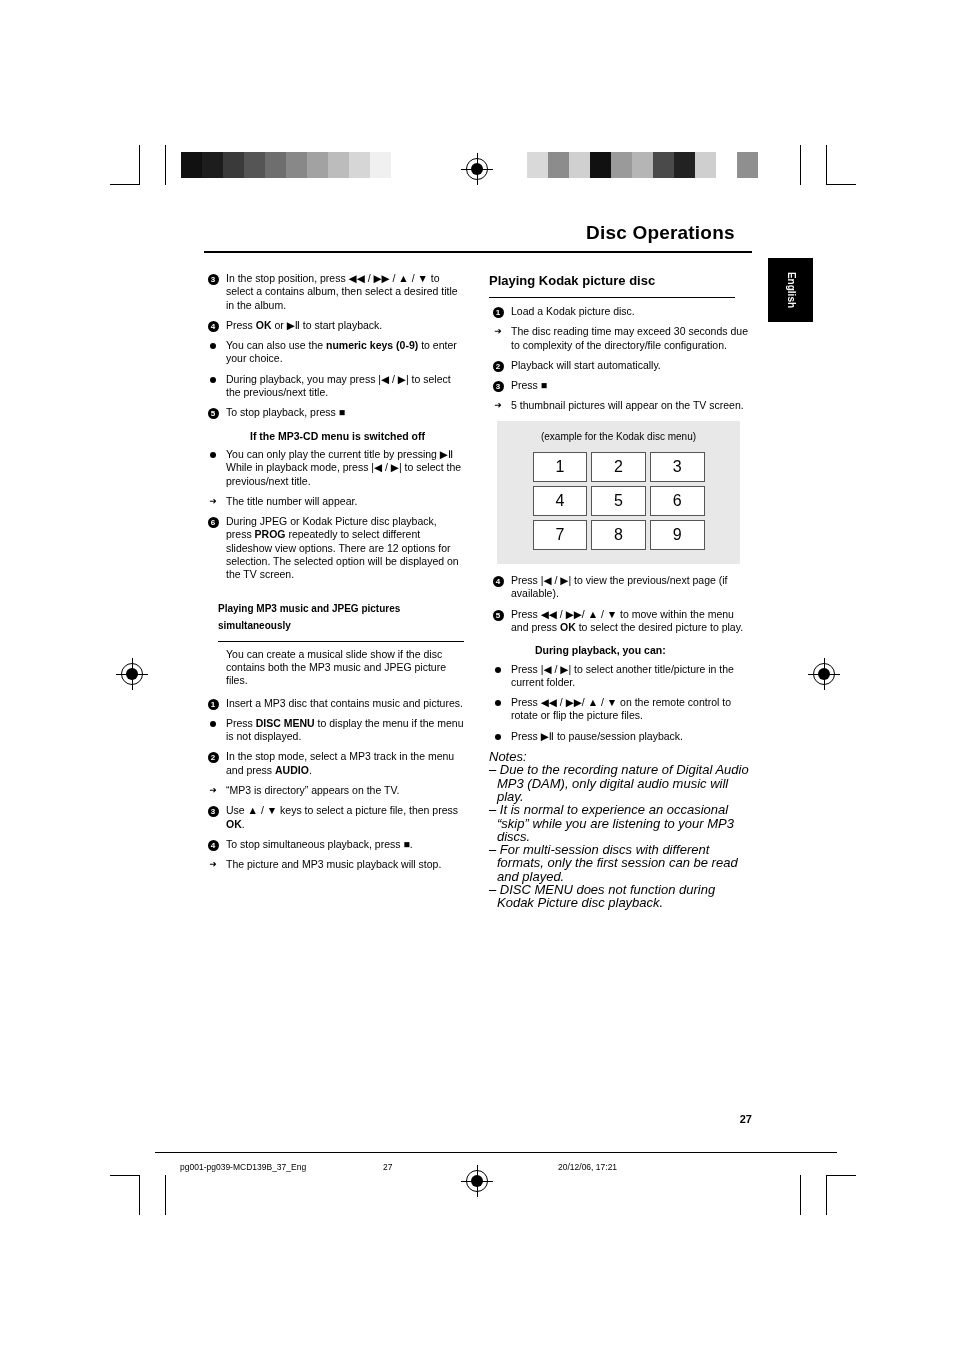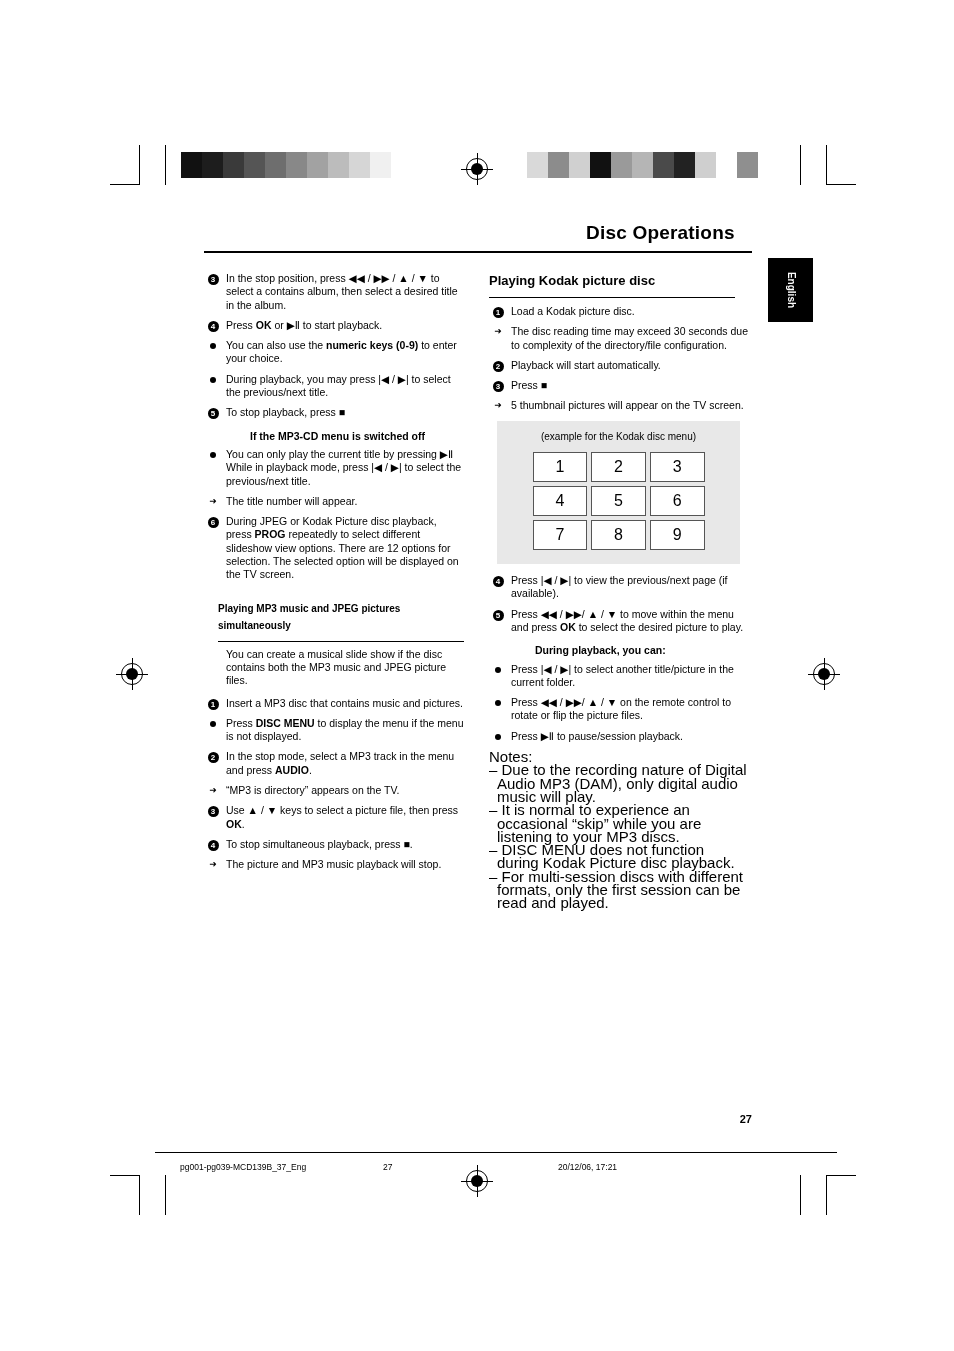--- a/index.html
+++ b/index.html
@@ -145,21 +145,22 @@
     border-bottom: 1px solid #000;
     width: 246px;
     margin: 0 0 7px 0;
   }
 
   .plain-para {
     margin: 0 0 9px 22px;
   }
 
   .notes {
-    font-size: 15px;
+    font-style: italic;
+    font-size: 13px;
     line-height: 13.3px;
   }
   .notes .note-line { text-indent: -8px; padding-left: 8px; }
 
   
   .kodak-box {
     position: relative;
     margin: 8px 0 10px 14px;
     width: 243px;
     background: #e8e8e8;
@@ -348,22 +349,22 @@
       <div class="item"><span class="marker"><span class="dot-marker"></span></span><span>Press |◀ / ▶| to select another title/picture in the current folder.</span></div>
       <div class="item"><span class="marker"><span class="dot-marker"></span></span><span>Press ◀◀ / ▶▶/ ▲ / ▼ on the remote control to rotate or flip the picture files.</span></div>
       <div class="item"><span class="marker"><span class="dot-marker"></span></span><span>Press ▶Ⅱ to pause/session playback.</span></div>
     </div>
 
   <div class="notes">
     <div>Notes:</div>
     <div id="notes-list">
         <div class="note-line">–  Due to the recording nature of Digital Audio MP3 (DAM), only digital audio music will play.</div>
         <div class="note-line">–  It is normal to experience an occasional “skip” while you are listening to your MP3 discs.</div>
+        <div class="note-line">–  For multi-session discs with different formats, only the first session can be read and played.</div>
         <div class="note-line">–  DISC MENU does not function during Kodak Picture disc playback.</div>
-        <div class="note-line">–  For multi-session discs with different formats, only the first session can be read and played.</div>
       </div>
   </div>
 </div>
 
 <div class="page-num">27</div>
 <div class="footer-rule"></div>
 <div class="footer-text ft-file">pg001-pg039-MCD139B_37_Eng</div>
 <div class="footer-text ft-page">27</div>
 <div class="footer-text ft-date">20/12/06, 17:21</div>
 

